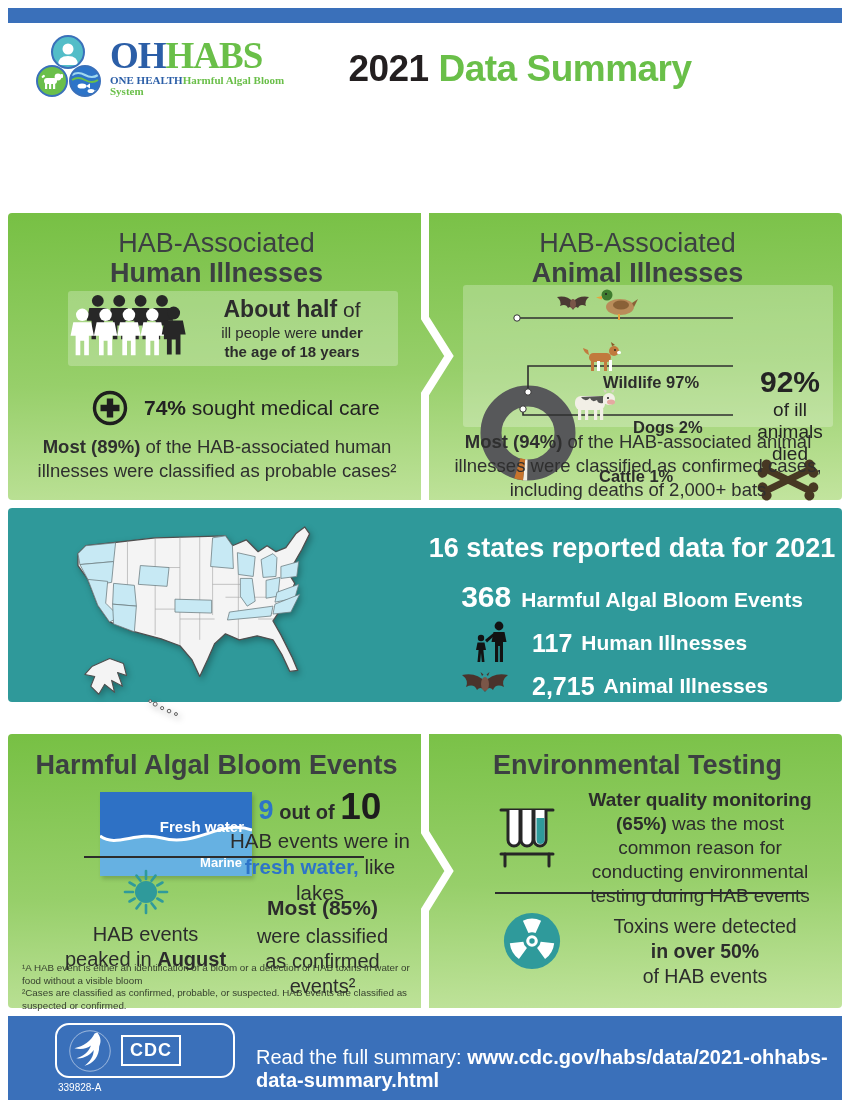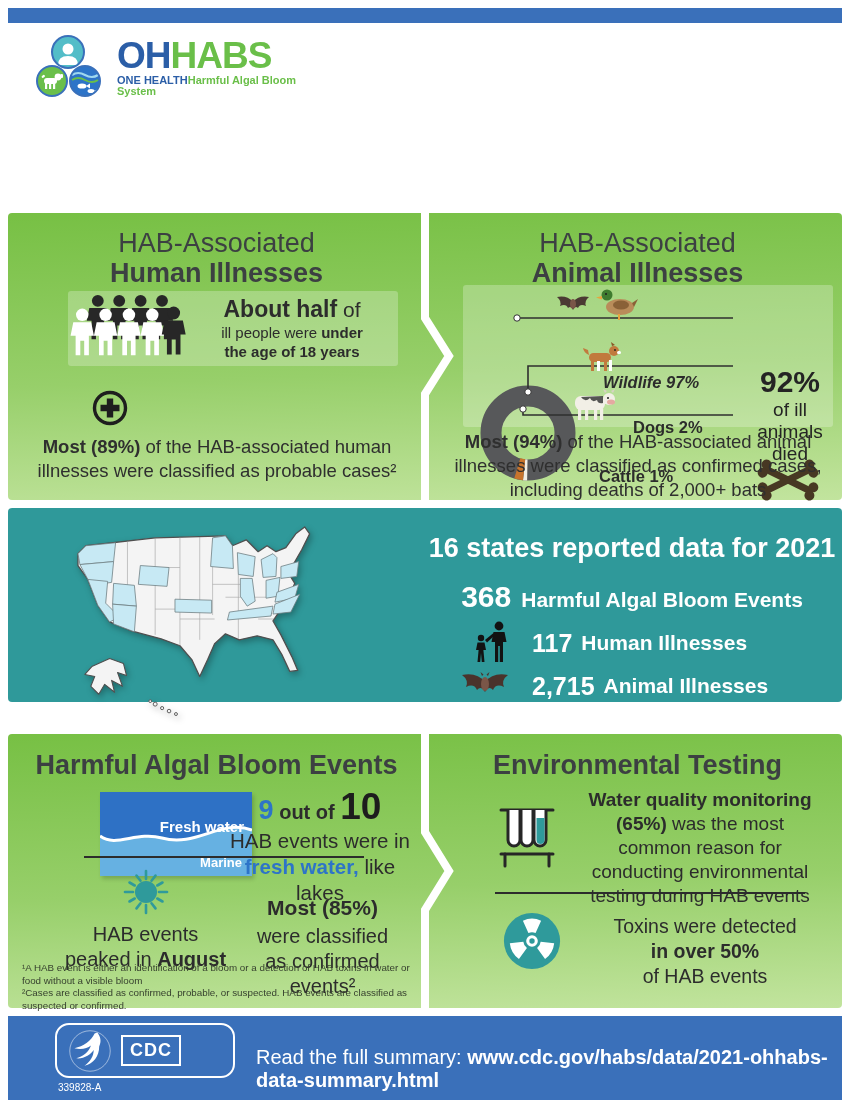--- a/index.html
+++ b/index.html
@@ -8,21 +8,21 @@
   .page { position:relative; width:850px; height:1100px; background:#fff; overflow:hidden; }
 
   
   .topbar { position:absolute; left:8px; top:8px; width:834px; height:15px; background:#3a70ba; }
   .logo-wrap { position:absolute; left:36px; top:34px; width:270px; height:66px; display:flex; align-items:center; }
   .logo-circles { position:relative; width:66px; height:64px; flex:0 0 66px; }
   .lc { position:absolute; border-radius:50%; border:2px solid #3a70ba; overflow:hidden; }
   .lc-person { left:15px; top:0; width:34px; height:34px; background:#53bdc8; }
   .lc-dog   { left:0; top:30px; width:32px; height:32px; background:#6abf4b; }
   .lc-fish  { left:33px; top:30px; width:32px; height:32px; background:#2d74c8; }
-  .logo-text { margin-left:15px; line-height:1; }
+  .logo-text { margin-left:8px; line-height:1;font-family:Liberation Serif, serif; }
   .logo-oh { font-size:37px; font-weight:800; color:#2b5ea7; letter-spacing:-1px; }
   .logo-habs { font-size:37px; font-weight:800; color:#6abf49; letter-spacing:-1px; }
   .logo-tag { font-size:11px; margin-top:1px; letter-spacing:0; }
   .logo-tag .t1 { color:#2b5ea7; font-weight:800; }
   .logo-tag .t2 { color:#6abf49; font-weight:600; }
   .page-title { position:absolute; left:300px; top:48px; width:440px; text-align:center; font-size:37px; font-weight:800; letter-spacing:-0.5px; }
   .page-title .yr { color:#231f20; }
   .page-title .rest { color:#6abf49; }
 
   .banner { position:absolute; left:8px; top:104px; width:834px; height:101px; background:#3a70ba; color:#fff; text-align:center; padding-top:13px; }
@@ -56,21 +56,21 @@
   .pfoot { position:absolute; left:18px; width:382px; text-align:center; font-size:18.5px; line-height:24px; color:#2f2f2f; font-weight:500; }
   .pfoot b { font-weight:800; }
   .human-foot { top:222px; }
   .animal-foot { top:217px; left:14px; width:382px; }
 
   
   .chart-box { left:30px; top:72px; width:370px; height:142px; }
   .chart-overlay { position:absolute; left:0; top:72px; width:409px; height:142px; pointer-events:none; }
   .donut { position:absolute; left:47px; top:100px; }
   .legend-lab { position:absolute; font-size:16.5px; font-weight:800; color:#2c2c2c; }
-  .lab-wild { left:170px; top:88px;font-style:italic; }
+  .lab-wild { left:170px; top:88px; }
   .lab-dogs { left:200px; top:133px; }
   .lab-cattle { left:166px; top:182px; }
   .anim-icon { position:absolute; }
   .died { position:absolute; left:312px; top:80px; width:90px; text-align:center; color:#242424; }
   .died .p { font-size:30px; font-weight:800; }
   .died .t { font-size:19px; font-weight:500; line-height:22px; }
   .bones { position:absolute; left:316px; top:172px; }
 
   
   .teal { position:absolute; left:8px; top:508px; width:834px; height:194px; background:#2f999a; border-radius:4px; color:#fff; }
@@ -168,20 +168,24 @@
     <div class="logo-text">
       <div>
         <span class="logo-oh">OH</span><span class="logo-habs">HABS</span>
       </div>
       <div class="logo-tag">
         <span class="t1">ONE HEALTH</span><span class="t2">Harmful Algal Bloom System</span>
       </div>
     </div>
   </div>
 
+  <div class="page-title">
+    <span class="yr">2021</span>
+    <span class="rest">Data Summary</span>
+  </div>
 
 
   <div class="green-row row1">
 
     <div class="panel panel-left">
       <div class="ptitle">
         <span class="l1">HAB-Associated</span>
         <span class="l2">Human Illnesses</span>
       </div>
       <div class="hl-box age-box">
@@ -206,20 +210,21 @@
           <div><span class="big">About half</span><span class="of"> of</span></div>
           <div class="sm"><span>ill people were </span><span class="smb">under</span></div>
           <div class="sm smb">the age of 18 years</div>
         </div>
       </div>
       <div class="care-row">
         <svg width="40" height="40" viewBox="0 0 40 40">
           <circle cx="20" cy="20" r="15.5" fill="none" stroke="#1e1e1e" stroke-width="3.4"></circle>
           <path d="M20,10.5 V29.5 M10.5,20 H29.5" stroke="#1e1e1e" stroke-width="6.4"></path>
         </svg>
+        <div class="txt"><span class="pct">74%</span><span> sought medical care</span></div>
       </div>
       <div class="pfoot human-foot">
         <b>Most (89%)</b><span> of the HAB-associated human illnesses were classified as probable cases²</span>
       </div>
     </div>
 
     <div class="panel panel-right">
       <div class="ptitle">
         <span class="l1">HAB-Associated</span>
         <span class="l2">Animal Illnesses</span>

